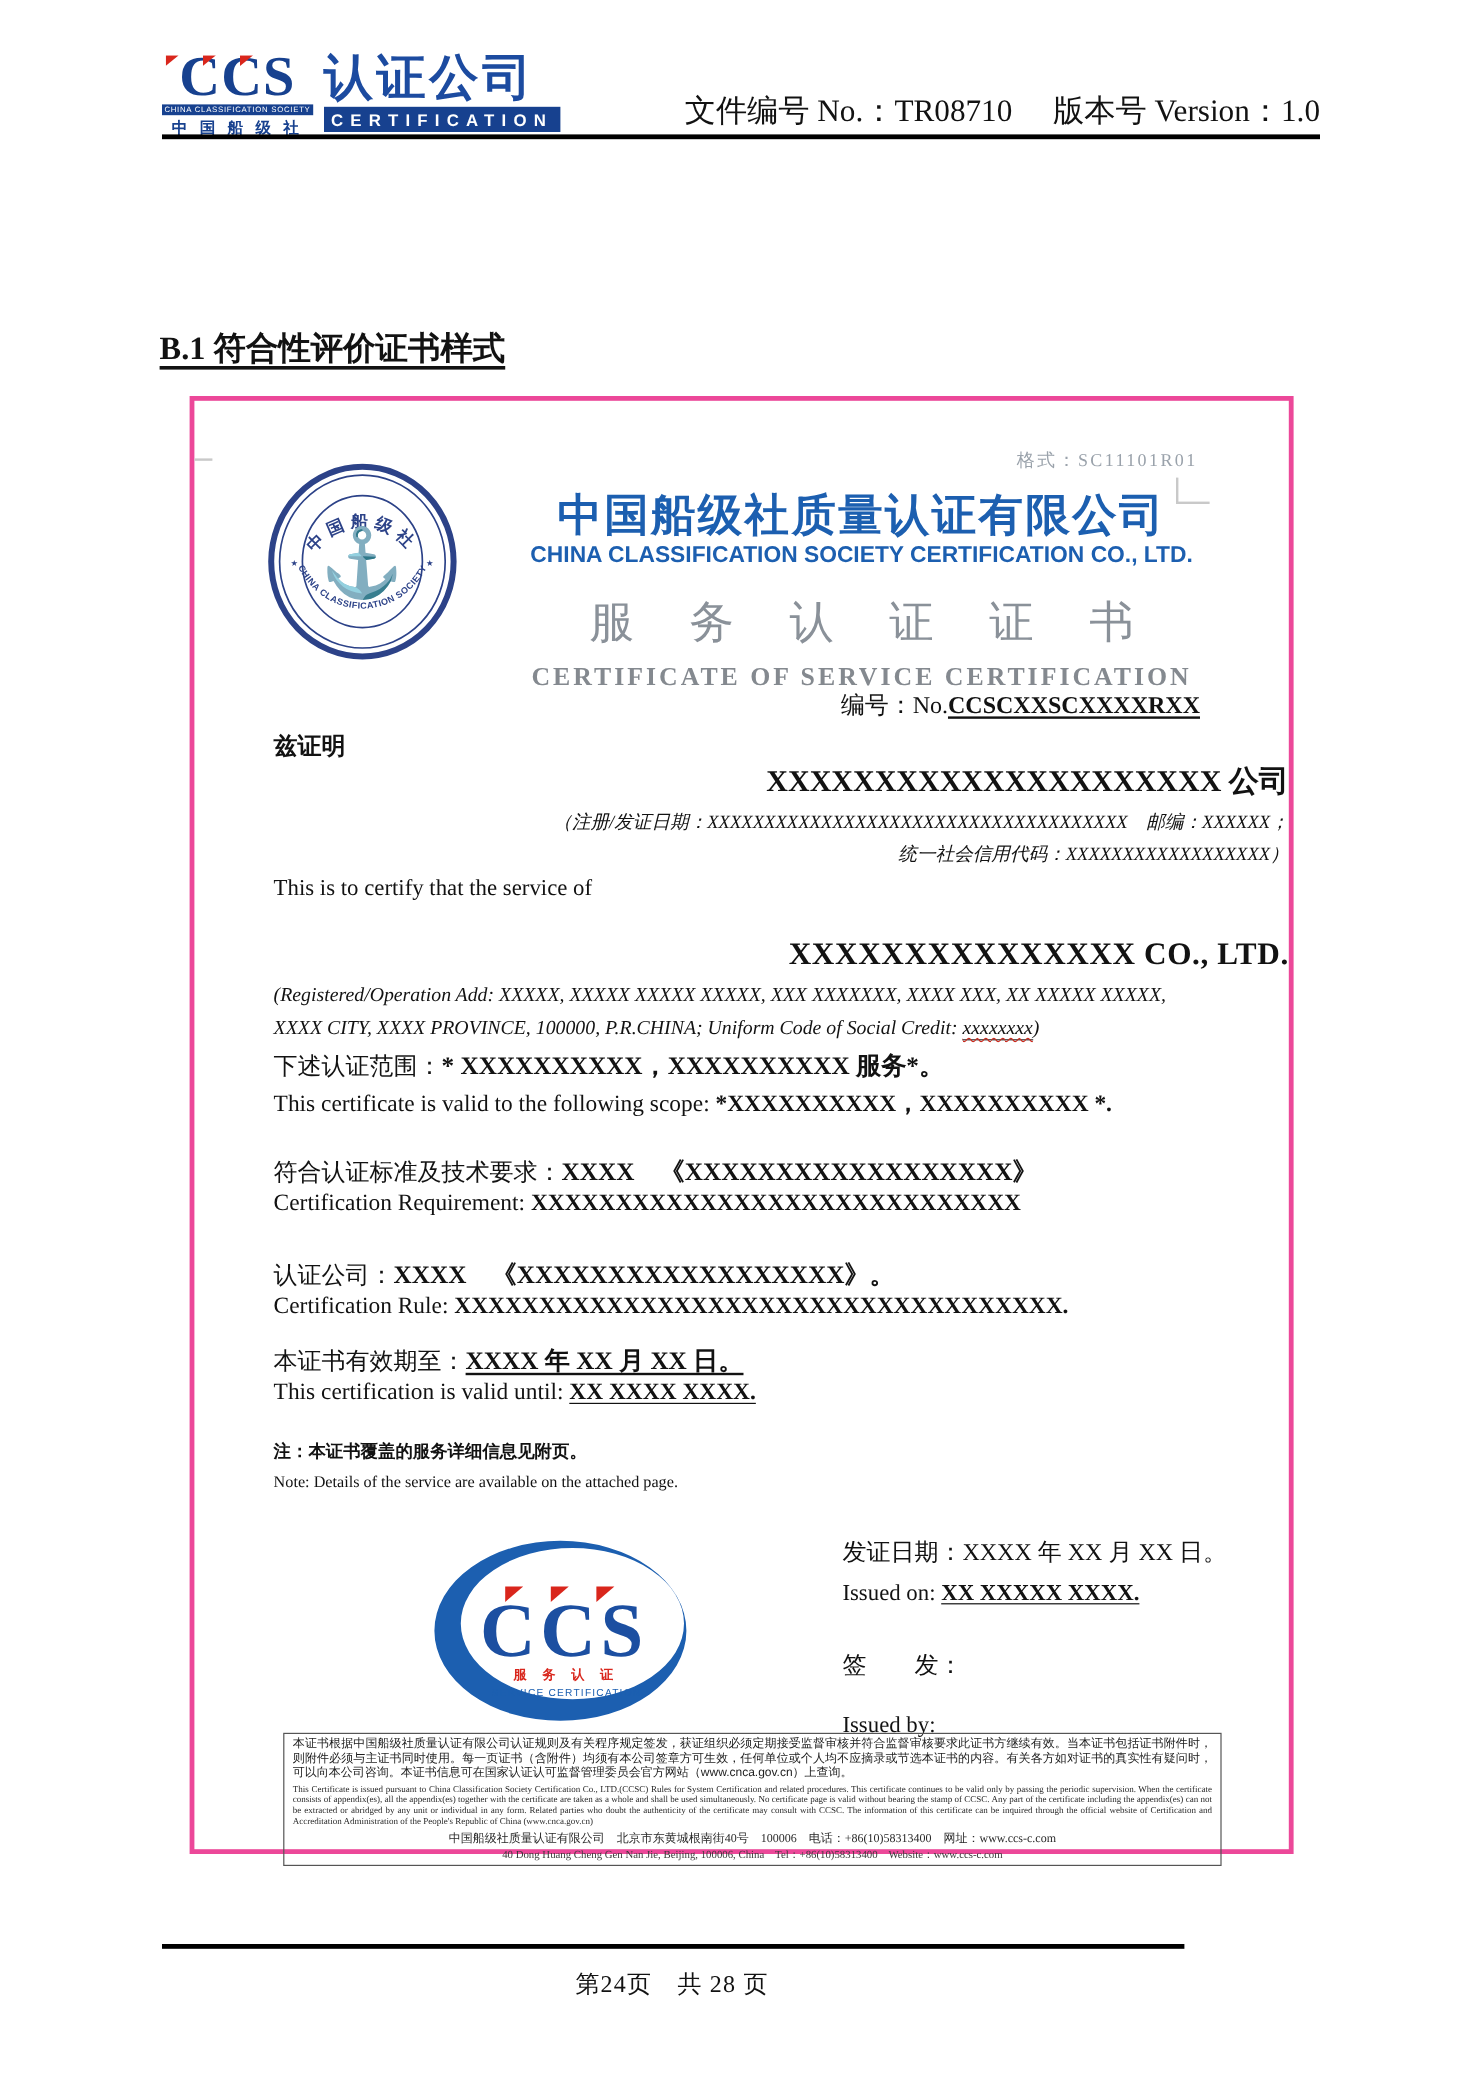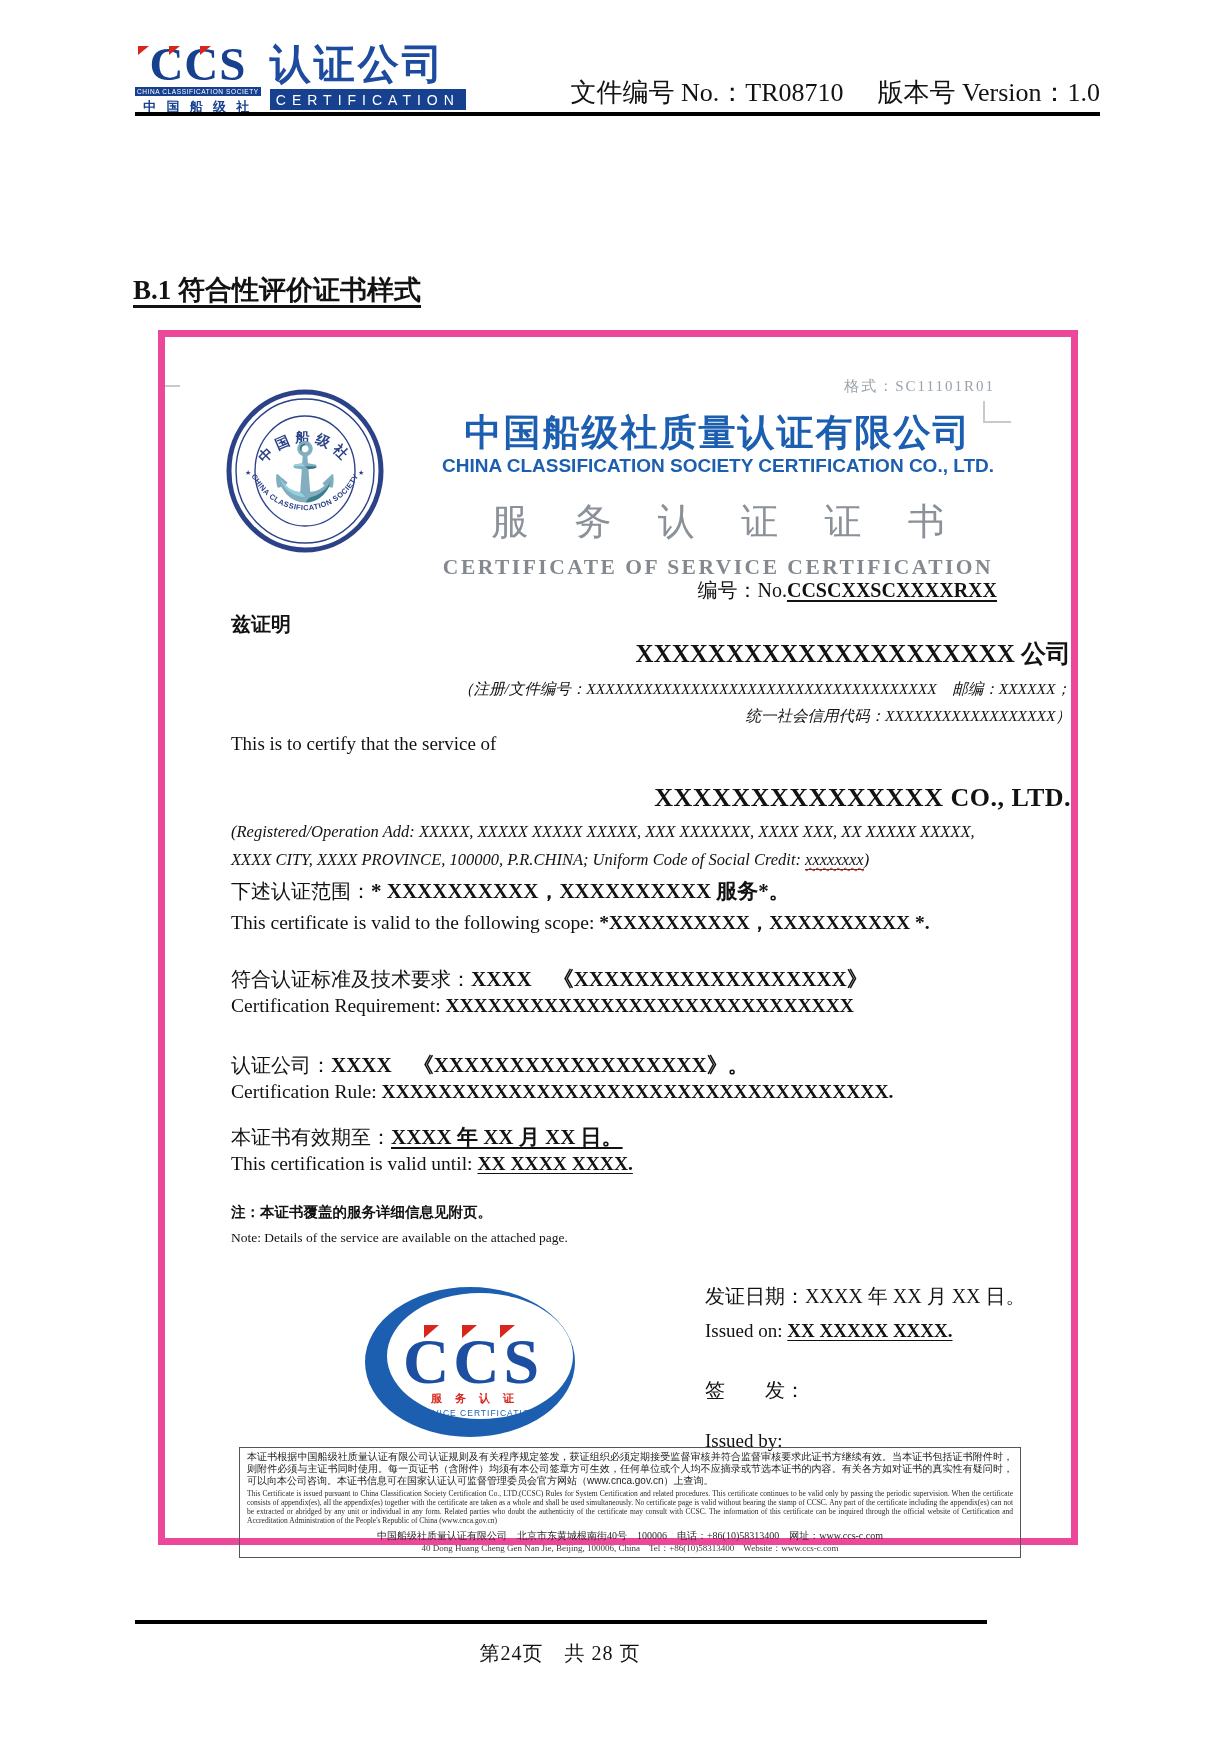--- a/index.html
+++ b/index.html
@@ -15,34 +15,34 @@
           font-size:47px; line-height:41px; color:#17418f; letter-spacing:1px; }
   .tri { position:absolute; width:11px; height:9px; background:#d9261c;
          clip-path:polygon(0 0,100% 0,0 100%); }
   .tri1 { left:3px; top:2px; } .tri2 { left:34px; top:2px; } .tri3 { left:65px; top:2px; }
   .hband1 { background:#17418f; color:#fff; font-family:"Liberation Sans","DejaVu Sans",sans-serif;
             font-size:6.5px; letter-spacing:.6px; padding:1px 2px; margin-top:2px; white-space:nowrap; }
   .hcn5 { color:#17418f; font-weight:bold; font-size:13px; letter-spacing:3.5px; margin-top:2px; white-space:nowrap; }
   .hrz { color:#1c4ba0; font-weight:bold; font-size:41px; line-height:41px; letter-spacing:3px;
          font-family:"Liberation Sans","DejaVu Sans",sans-serif; }
   .hband2 { background:#17418f; color:#fff; font-family:"Liberation Sans","DejaVu Sans",sans-serif;
-            font-weight:normal; font-size:14px; letter-spacing:6px; padding:3px 6px 2px; margin-top:4px; text-align:center; }
+            font-weight:bold; font-size:14px; letter-spacing:6px; padding:3px 6px 2px; margin-top:4px; text-align:center; }
   .hmeta { font-size:26px; padding-bottom:6px; white-space:nowrap; }
   .hmeta .gap { display:inline-block; width:34px; }
   .hrule { position:absolute; left:135px; top:112px; width:965px; height:4px; background:#000; }
 
   
   .titles { position:absolute; left:0; top:136px; width:100%; text-align:center; font-weight:bold; }
   .titles .t { font-size:28px; line-height:30px; margin-bottom:16px; }
   .section-head { position:absolute; left:133px; top:272px; font-size:27px; font-weight:bold;
                   text-decoration:underline; text-decoration-thickness:2.5px; text-underline-offset:6px; }
 
   
   .cert { position:absolute; left:158px; top:330px; width:920px; height:1215px;
-          border:7px solid #ec4899; box-sizing:border-box; background:#fff; }
+          border:4px solid #ec4899; box-sizing:border-box; background:#fff; }
   .fmt { position:absolute; top:40px; right:76px; font-size:15px; color:#9aa2ab; letter-spacing:2px; }
   .mark { position:absolute; background:#c9c9c9; }
   .mark-h1 { left:0; top:48px; width:15px; height:2px; }
   .mark-cv { left:818px; top:64px; width:2px; height:22px; }
   .mark-ch { left:818px; top:84px; width:28px; height:2px; }
 
   .seal { position:absolute; left:58px; top:52px; }
   .head-text { position:absolute; top:76px; left:224px; right:24px; text-align:center; }
   .issuer-cn { font-family:"Liberation Sans","DejaVu Sans",sans-serif; font-size:37px; line-height:40px;
                font-weight:bold; color:#1c5fb0; letter-spacing:2px; white-space:nowrap; }
@@ -156,21 +156,21 @@
     </div>
 
     <div class="cno">
       <span>编号：No.</span><span class="bu">CCSCXXSCXXXXRXX</span>
     </div>
 
     <div class="abs hereby">兹证明</div>
 
     <div class="center holder-cn">XXXXXXXXXXXXXXXXXXXXX 公司</div>
     <div class="center addr-cn">
-      <div>（注册/文件编号：XXXXXXXXXXXXXXXXXXXXXXXXXXXXXXXXXXXXX　邮编：XXXXXX；</div>
+      <div>（注册/发证日期：XXXXXXXXXXXXXXXXXXXXXXXXXXXXXXXXXXXXX　邮编：XXXXXX；</div>
       <div>统一社会信用代码：XXXXXXXXXXXXXXXXXX）</div>
     </div>
 
     <div class="abs certify-en">This is to certify that the service of</div>
     <div class="center holder-en">XXXXXXXXXXXXXXX CO., LTD.</div>
     <div class="abs addr-en">
       <div>(Registered/Operation Add: XXXXX, XXXXX XXXXX XXXXX, XXX XXXXXXX, XXXX XXX, XX XXXXX XXXXX,</div>
       <div><span>XXXX CITY, XXXX PROVINCE, 100000, P.R.CHINA; Uniform Code of Social Credit: </span><span class="credit-x">xxxxxxxx</span><span>)</span></div>
     </div>
 

